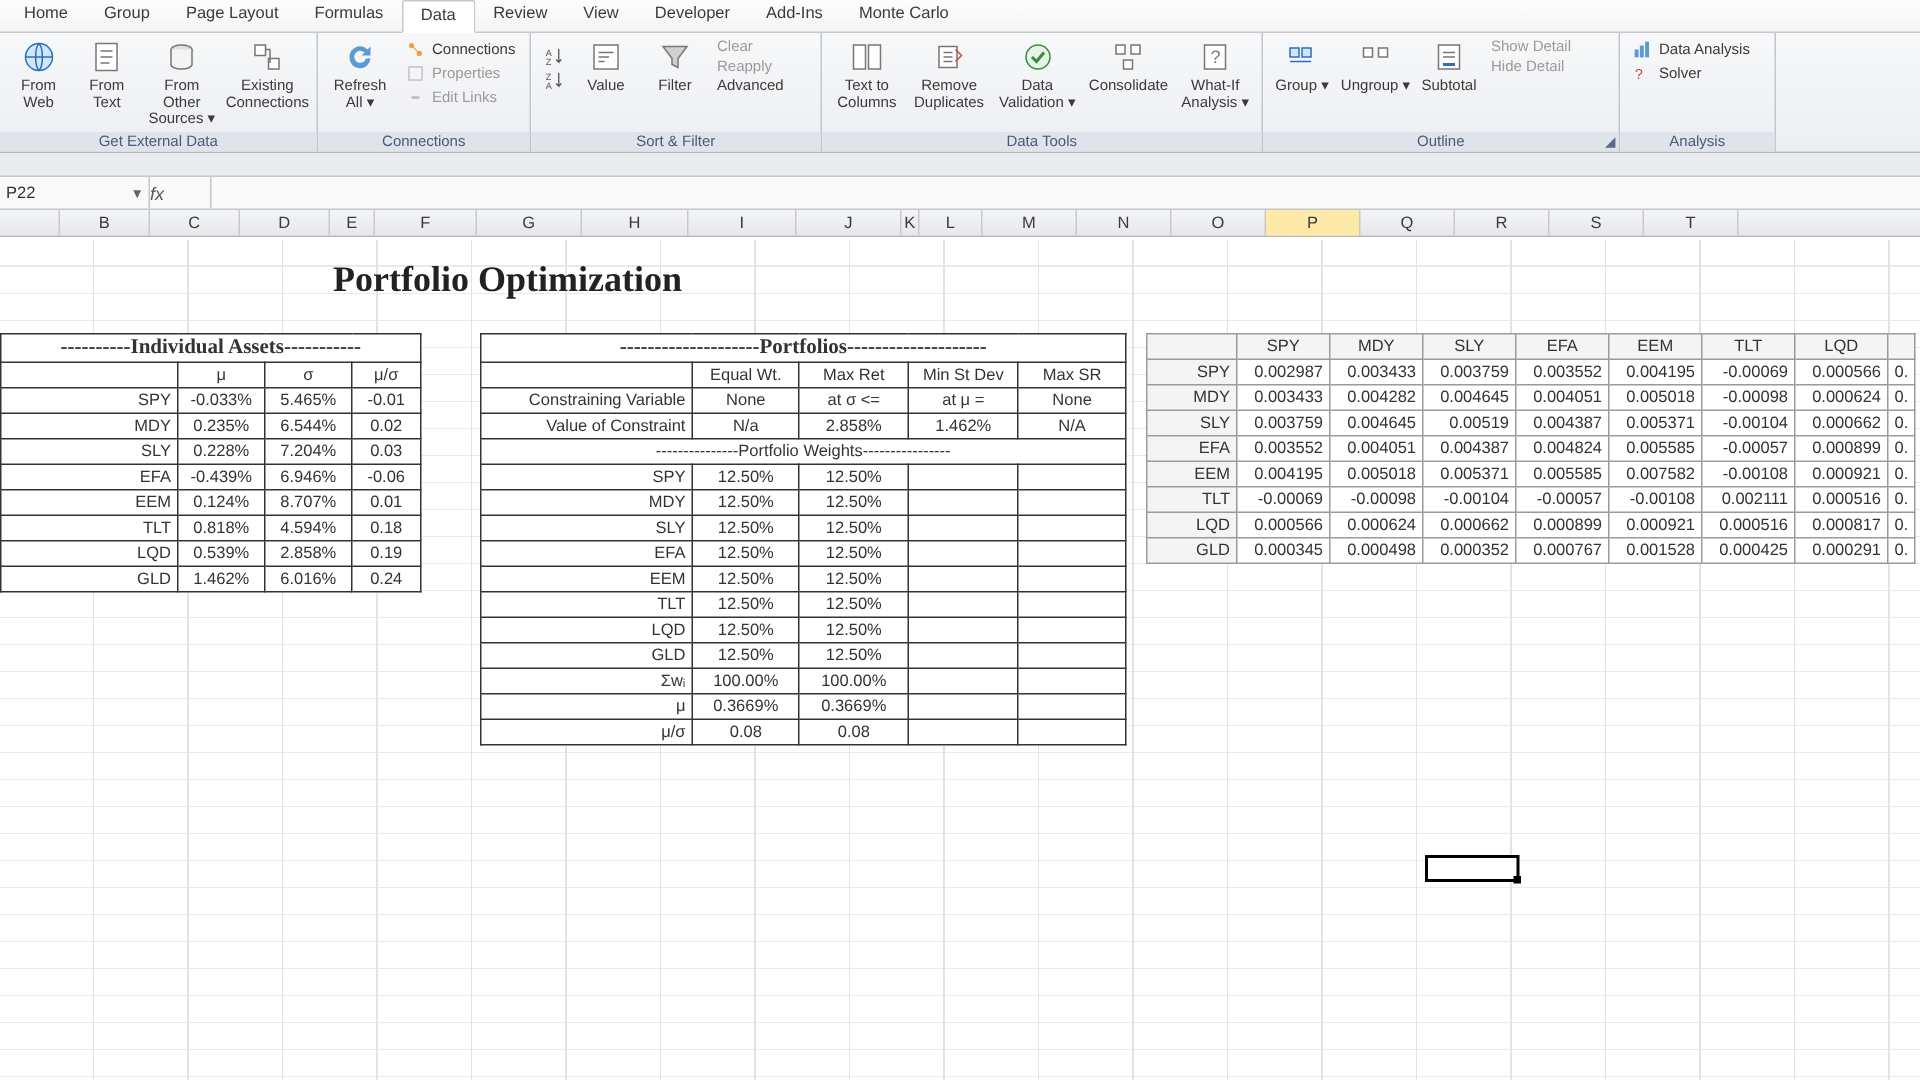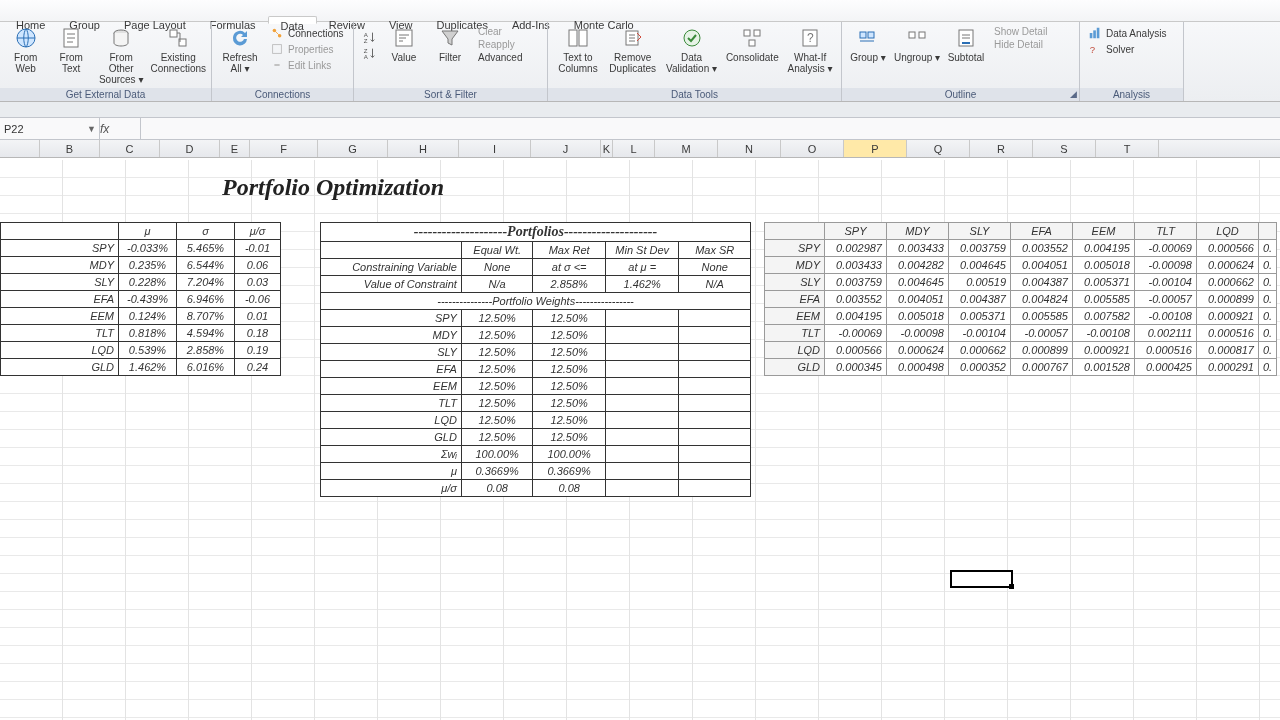--- a/index.html
+++ b/index.html
@@ -19,21 +19,20 @@
     display: flex;
     height: 22px;
     background: linear-gradient(#fdfdfe,#f3f4f6);
     border-bottom: 1px solid #c9c9c9;
     padding-left: 4px;
   }
   .ribbon-tab {
     padding: 3px 12px;
     color: #3a3a3a;
     cursor: pointer;
-    margin-top: 16px;
   }
   .ribbon-tab.active {
     background: #fff;
     border: 1px solid #c9c9c9;
     border-bottom: 1px solid #fff;
     border-radius: 2px 2px 0 0;
     margin-bottom: -1px;
     font-weight: 500;
   }
 
@@ -147,21 +146,20 @@
   .col-h.sel { background: #ffe9a8; }
 
   
   .grid {
     position: absolute;
     top: 160px;
     left: 0;
     right: 0;
     bottom: 0;
     background: #fff;
-    font-style: italic;
   }
   .gridlines::before {
     content: "";
     position: absolute;
     inset: 0;
     background-image:
       repeating-linear-gradient(to right, transparent 0, transparent 62px, #e3e3e3 62px, #e3e3e3 63px),
       repeating-linear-gradient(to bottom, transparent 0, transparent 17px, #e9e9e9 17px, #e9e9e9 18px);
     pointer-events: none;
   }
@@ -220,21 +218,21 @@
 <body>
 
 <div class="ribbon-tabs" id="ribbonTabs">
     <div class="ribbon-tab">Home</div>
     <div class="ribbon-tab">Group</div>
     <div class="ribbon-tab">Page Layout</div>
     <div class="ribbon-tab">Formulas</div>
     <div class="ribbon-tab active">Data</div>
     <div class="ribbon-tab">Review</div>
     <div class="ribbon-tab">View</div>
-    <div class="ribbon-tab">Duplicates</div>
+    <div class="ribbon-tab">Developer</div>
     <div class="ribbon-tab">Add-Ins</div>
     <div class="ribbon-tab">Monte Carlo</div>
   </div>
 
 <div class="ribbon">
 
   <div class="ribbon-group" style="width:212px">
     <div class="ribbon-group-items">
       <div class="big-btn">
         <svg class="ico" viewBox="0 0 24 24">
@@ -485,39 +483,42 @@
     <div class="col-h" style="width: 63px;">S</div>
     <div class="col-h" style="width: 63px;">T</div>
   </div>
 
 <div class="grid gridlines">
 
   <div class="tbl-title" style="left:222px; top:14px; font-size:24px">Portfolio Optimization</div>
 
   <table class="tbl" style="left:0; top:62px">
     <tbody>
+        <tr class="section-hdr">
+          <td colspan="4" style="width:280px">----------Individual Assets-----------</td>
+        </tr>
     <tr>
       <td style="border:1px solid #333;width:118px"></td>
       <td style="width:58px">μ</td>
       <td style="width:58px">σ</td>
       <td style="width:46px">μ/σ</td>
     </tr>
     </tbody>
       <tbody id="assetsBody">
         <tr>
           <td style="text-align:right">SPY</td>
           <td>-0.033%</td>
           <td>5.465%</td>
           <td>-0.01</td>
         </tr>
         <tr>
           <td style="text-align:right">MDY</td>
           <td>0.235%</td>
           <td>6.544%</td>
-          <td>0.06</td>
+          <td>0.02</td>
         </tr>
         <tr>
           <td style="text-align:right">SLY</td>
           <td>0.228%</td>
           <td>7.204%</td>
           <td>0.03</td>
         </tr>
         <tr>
           <td style="text-align:right">EFA</td>
           <td>-0.439%</td>

